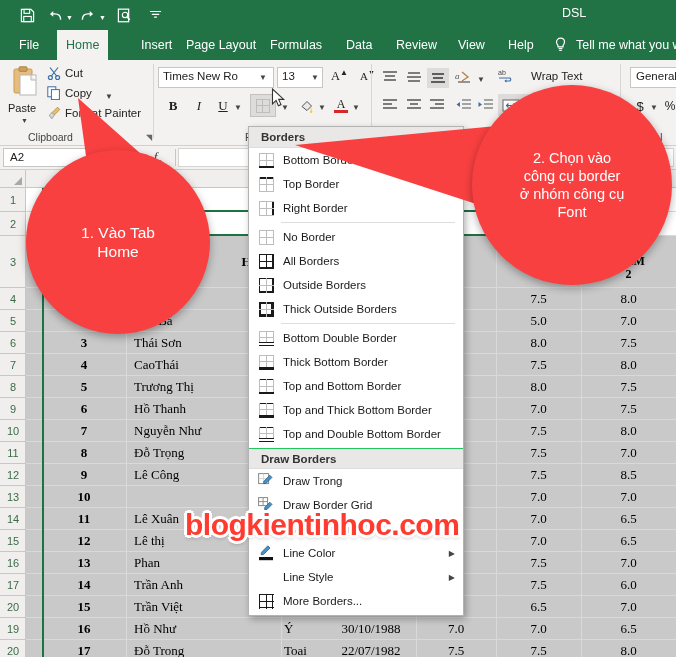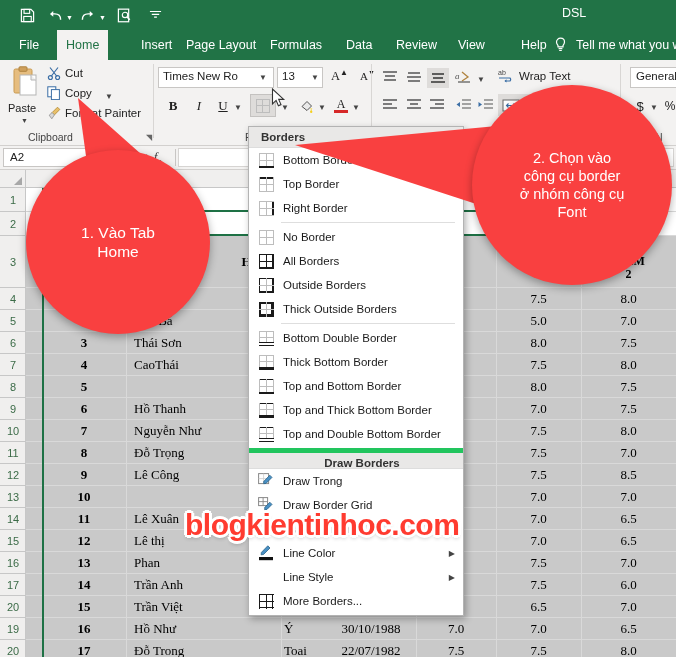--- a/index.html
+++ b/index.html
@@ -256,21 +256,21 @@
 
   <div class="tabstrip">
     <div class="tab" style="left:10px;">File</div>
     <div class="tab active" style="left:57px;">Home</div>
     <div class="tab" style="left:132px;">Insert</div>
     <div class="tab" style="left:177px;">Page Layout</div>
     <div class="tab" style="left:261px;">Formulas</div>
     <div class="tab" style="left:337px;">Data</div>
     <div class="tab" style="left:387px;">Review</div>
     <div class="tab" style="left:449px;">View</div>
-    <div class="tab" style="left:512px;">Help</div>
+    <div class="tab" style="left:499px;">Help</div>
     <svg class="bulb" style="left:553px;" width="15" height="16" viewBox="0 0 15 16">
       <path d="M7.5 1.2c2.3 0 4 1.7 4 3.9 0 1.7-1 2.6-1.5 3.5v1.3h-5V8.6C4.5 7.7 3.5 6.8 3.5 5.1c0-2.2 1.7-3.9 4-3.9z" fill="none" stroke="#fff" stroke-width="1.2"></path>
       <path d="M5.6 11.6h3.8M6.2 13.5h2.6" stroke="#fff" stroke-width="1.2"></path>
     </svg>
     <div class="tellme" style="left:576px;">Tell me what you w</div>
   </div>
 
   <div class="ribbon">
 
     <div class="paste-ico">
@@ -403,21 +403,21 @@
         <path d="M5 4L1.5 6.5 5 9z" fill="#3b6ea5"></path>
       </svg>
     </div>
     <div class="align-ico" style="left:477px; top:38px;">
       <svg width="18" height="14" viewBox="0 0 18 14">
         <path d="M7 2h9M7 6h9M7 10h9" stroke="#555" stroke-width="1.2"></path>
         <path d="M1.5 4L5 6.5 1.5 9z" fill="#3b6ea5"></path>
       </svg>
     </div>
 
-    <div style="position:absolute; left:498px; top:8px; display:flex; align-items:center; gap:5px;">
+    <div style="position:absolute; left:498px; top:8px; display:flex; align-items:center; gap:17px;">
       <svg width="16" height="15" viewBox="0 0 16 15">
         <text x="0" y="7" font-size="7" fill="#444" font-family="sans-serif">ab</text>
         <path d="M1 10h11a2 2 0 010 3H7" stroke="#3b6ea5" stroke-width="1.2" fill="none"></path>
         <path d="M8.5 11.2L6.4 13l2.1 1.6z" fill="#3b6ea5"></path>
       </svg>
       <span class="wraptext" style="position:static;">Wrap Text</span>
     </div>
 
     <div style="position:absolute; left:498px; top:34px; width:112px; height:22px; background:#dedcda; display:flex; align-items:center; padding-left:4px;">
       <svg width="18" height="15" viewBox="0 0 18 15">
@@ -543,20 +543,21 @@
       <div class="cell" style="left:470px; top:144px; width:85px; height:21px; justify-content:center;">8.0</div>
       <div class="cell" style="left:555px; top:144px; width:95px; height:21px; justify-content:center;">7.5</div>
 
       <div class="cell" style="left:16px;  top:166px; width:84px; height:21px; justify-content:center; font-weight:bold;">4</div>
       <div class="cell" style="left:108px; top:166px; width:146px; height:21px;">CaoThái</div>
       <div class="cell" style="left:390px; top:166px; width:80px; height:21px; justify-content:center;">8.0</div>
       <div class="cell" style="left:470px; top:166px; width:85px; height:21px; justify-content:center;">7.5</div>
       <div class="cell" style="left:555px; top:166px; width:95px; height:21px; justify-content:center;">8.0</div>
 
       <div class="cell" style="left:16px;  top:188px; width:84px; height:21px; justify-content:center; font-weight:bold;">5</div>
+      <div class="cell" style="left:108px; top:188px; width:146px; height:21px;">Trương Thị</div>
       <div class="cell" style="left:390px; top:188px; width:80px; height:21px; justify-content:center;">7.0</div>
       <div class="cell" style="left:470px; top:188px; width:85px; height:21px; justify-content:center;">8.0</div>
       <div class="cell" style="left:555px; top:188px; width:95px; height:21px; justify-content:center;">7.5</div>
 
       <div class="cell" style="left:16px;  top:210px; width:84px; height:21px; justify-content:center; font-weight:bold;">6</div>
       <div class="cell" style="left:108px; top:210px; width:146px; height:21px;">Hồ Thanh</div>
       <div class="cell" style="left:390px; top:210px; width:80px; height:21px; justify-content:center;">7.0</div>
       <div class="cell" style="left:470px; top:210px; width:85px; height:21px; justify-content:center;">7.0</div>
       <div class="cell" style="left:555px; top:210px; width:95px; height:21px; justify-content:center;">7.5</div>
 
@@ -792,21 +793,21 @@
           <span class="dash" style="left:0;top:0;width:1px;height:11px;"></span>
           <span class="dash" style="left:7px;top:0;width:1px;height:11px;"></span>
           <span class="dash" style="left:14px;top:0;width:1px;height:11px;"></span>
           <span class="solid" style="left:0;top:11px;width:15px;height:1.5px;"></span>
           <span class="solid" style="left:0;top:14px;width:15px;height:1.5px;"></span>
         </span>
       </span>
       <span class="mtxt">Top and Double Bottom Border</span>
     </div>
 
-    <div class="menu-hdr" style="margin-top:2px; border-top:5px solid #22c55e;text-align:center;">Draw Borders</div>
+    <div class="menu-hdr" style="margin-top:2px; border-top:1px solid #22c55e;">Draw Borders</div>
 
     <div class="mitem">
       <span class="mico">
         <svg width="16" height="16" viewBox="0 0 16 16">
           <rect x="0.6" y="0.6" width="10" height="10" fill="none" stroke="#888" stroke-width="1"></rect>
           <path d="M0.6 5.6h10M5.6 0.6v10" stroke="#ccc" stroke-width=".8"></path>
           <path d="M11.8 2.2l2.2 2.2-6 6-2.4.3.3-2.4z" fill="#4a90c4" stroke="#2c6489" stroke-width=".8"></path>
         </svg>
       </span>
       <span class="mtxt">Draw Trong</span>

